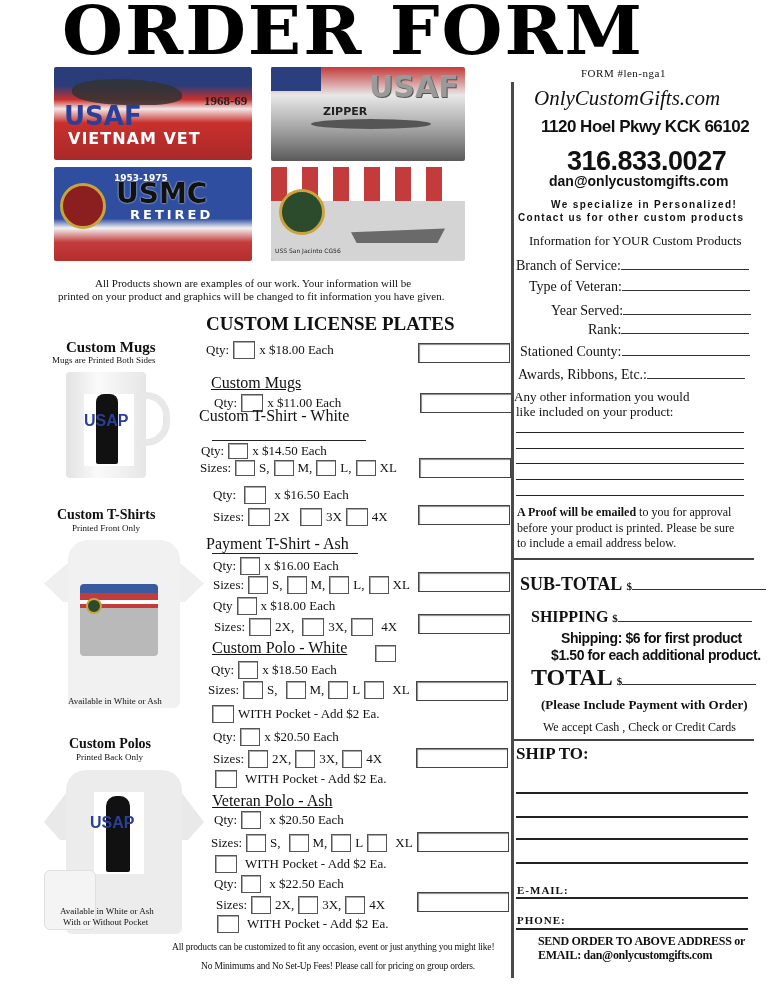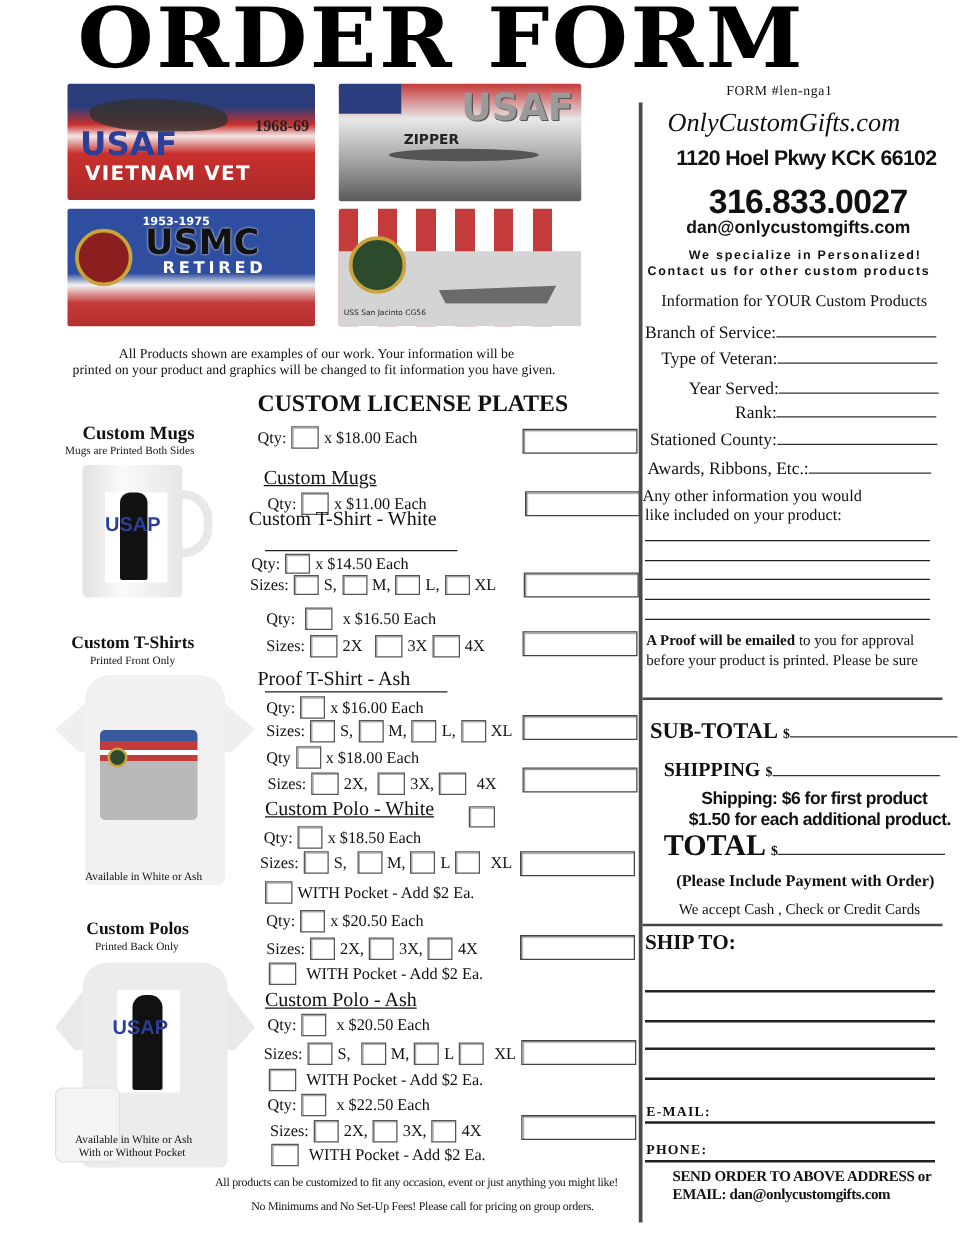--- a/index.html
+++ b/index.html
@@ -134,21 +134,21 @@
   <span>Sizes:</span>
   <span class="box"></span>
     <span style="margin-right:6px;">2X</span>
   <span class="box"></span>
     <span>3X</span>
   <span class="box"></span>
     <span>4X</span>
 </div>
 <div class="abs total-box" style="left:418px;top:505px;"></div>
 
-<div class="abs serif" style="left:206px;top:535px;font-size:16px;white-space:nowrap;">Proof T-Shirt - Ash</div>
+<div class="abs serif" style="left:206px;top:535px;font-size:16px;white-space:nowrap;">Payment T-Shirt - Ash</div>
 <div class="abs line" style="left:212px;top:553px;width:146px;"></div>
 <div class="abs row" style="left:213px;top:557px;">
   <span>Qty:</span>
   <span class="box" style="width:20px;"></span>
   <span>x $16.00 Each</span>
 </div>
 <div class="abs row" style="left:213px;top:576px;">
   <span>Sizes:</span>
   <span class="box" style="width:20px;"></span>
     <span>S,</span>
@@ -214,21 +214,21 @@
     <span>3X,</span>
   <span class="box" style="width:20px;"></span>
     <span>4X</span>
 </div>
 <div class="abs total-box" style="left:416px;top:748px;"></div>
 <div class="abs row" style="left:213px;top:770px;">
   <span class="box" style="margin-right:6px;"></span>
   <span>WITH Pocket - Add $2 Ea.</span>
 </div>
 
-<div class="abs serif h-sub" style="left:212px;top:792px;">Custom Polo - Ash</div>
+<div class="abs serif h-sub" style="left:212px;top:792px;">Veteran Polo - Ash</div>
 <div class="abs row" style="left:214px;top:811px;">
   <span>Qty:</span>
   <span class="box" style="width:20px;margin-right:6px;"></span>
   <span>x $20.50 Each</span>
 </div>
 <div class="abs row" style="left:211px;top:834px;">
   <span>Sizes:</span>
   <span class="box" style="width:20px;"></span>
     <span style="margin-right:4px;">S,</span>
   <span class="box" style="width:20px;"></span>
@@ -302,20 +302,21 @@
 <div class="abs serif" style="left:516px;top:404px;font-size:13px;white-space:nowrap;">like included on your product:</div>
 <div class="abs line" style="left:516px;top:432px;width:228px;"></div>
 <div class="abs line" style="left:516px;top:448px;width:228px;"></div>
 <div class="abs line" style="left:516px;top:463px;width:228px;"></div>
 <div class="abs line" style="left:516px;top:479px;width:228px;"></div>
 <div class="abs line" style="left:516px;top:495px;width:228px;"></div>
 
 <div class="abs serif" style="left:517px;top:505px;font-size:12px;line-height:15.5px;width:240px;">
   <div style="white-space:nowrap;"><b>A Proof will be emailed</b><span> to you for approval</span></div>
   <div style="white-space:nowrap;">before your product is printed. Please be sure</div>
+  <div style="white-space:nowrap;">to include a email address below.</div>
 </div>
 <div class="abs hr" style="left:514px;top:558px;width:240px;"></div>
 
 <div class="abs serif" style="left:520px;top:574px;white-space:nowrap;">
   <span style="font-size:18px;font-weight:bold;">SUB-TOTAL</span>
   <span style="font-size:11px;font-weight:bold;">$</span><span class="fill" style="display:inline-block;width:134px;border-bottom:1px solid #333;height:12px;"></span>
 </div>
 <div class="abs serif" style="left:531px;top:608px;white-space:nowrap;">
   <span style="font-size:16px;font-weight:bold;">SHIPPING</span>
   <span style="font-size:11px;font-weight:bold;">$</span><span style="display:inline-block;width:134px;border-bottom:1px solid #333;height:12px;"></span>

